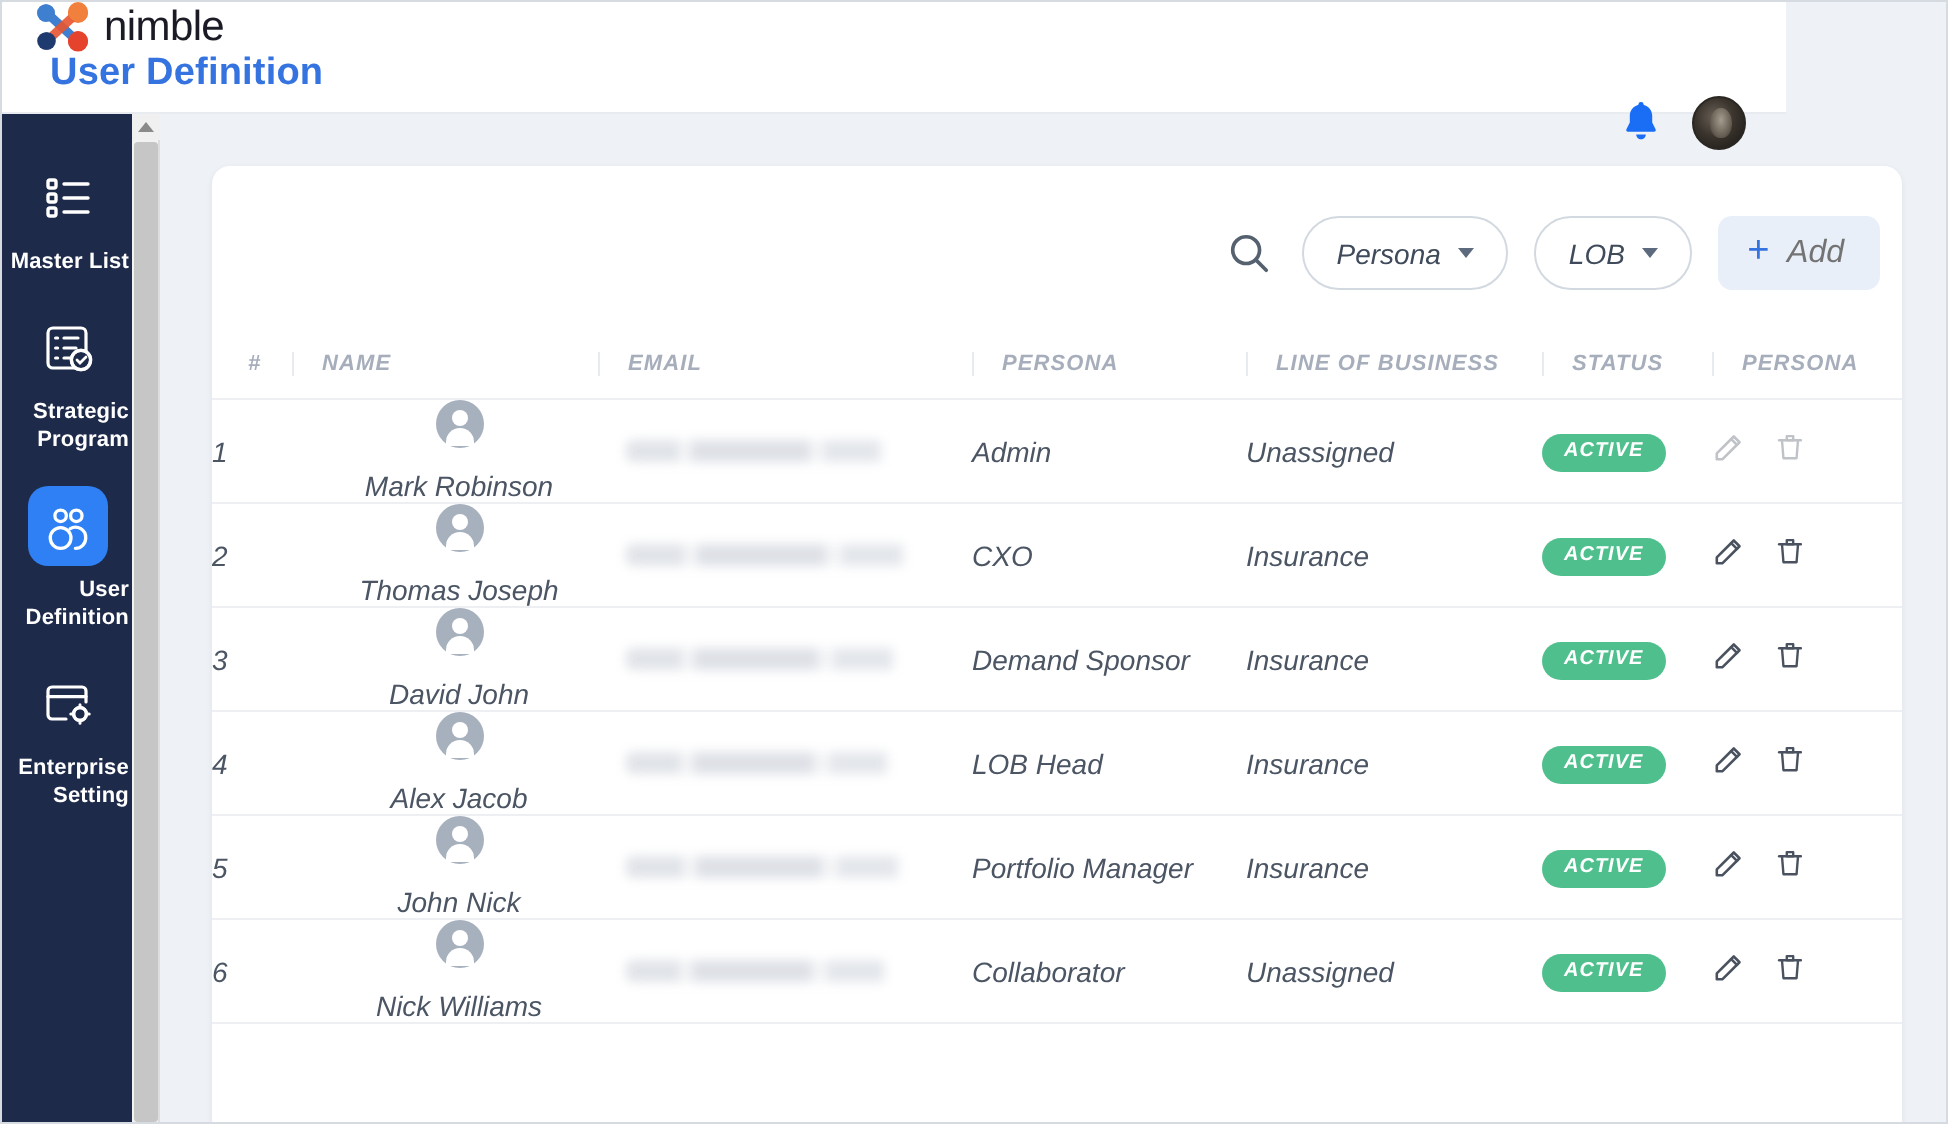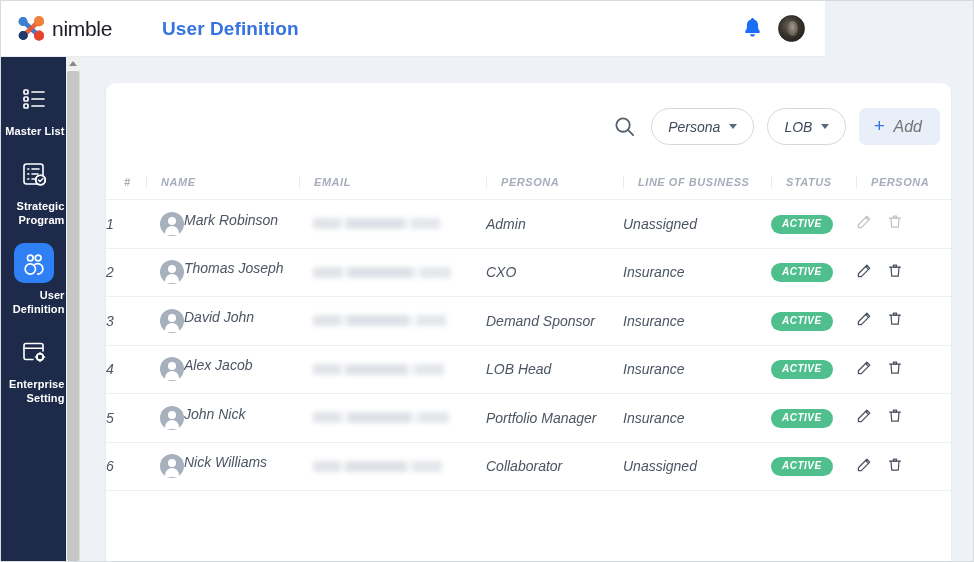--- a/index.html
+++ b/index.html
@@ -13,25 +13,26 @@
     position: relative;
     width: 974px; height: 562px;
     background: #eef1f5;
     border: 1px solid #d6dbe1;
     overflow: hidden;
   }
 
   
   .topbar {
     position: absolute; top: 0; left: 0;
-    width: 824px; height: 56px;
+    width: 892px; height: 56px;
     background: #ffffff;
-    display: flex; align-items: center;
+    display: flex; align-items: flex-start;
     border-bottom: 1px solid #e8ebef;
     z-index: 5;
+    flex-direction: column;
   }
   .brand { display: flex; align-items: center; gap: 7px; margin-left: 17px; width: 120px; }
   .brand-mark { position: relative; width: 27px; height: 25px; flex: none; }
   .brand-word {
     font-size: 21px; color: #1b1b26; letter-spacing: -0.3px;
     font-weight: 400; line-height: 1;
   }
   .page-title {
     margin-left: 24px;
     font-size: 19px; font-weight: bold; color: #3574e0;
@@ -150,21 +151,21 @@
     vertical-align: middle;
   }
   table.grid th .thinner { display: block; padding-left: 14px; border-left: 1px solid #e7eaee; }
   table.grid th.first .thinner { border-left: none; padding-left: 18px; }
   table.grid td {
     font-size: 14px; color: #4b5563; padding: 0; height: 48.5px;
     border-bottom: 1px solid #edeff2; vertical-align: middle;
   }
   td.c-num { padding-left: 18px; color: #5c6676; }
   td.c-name { }
-  .name-cell { display: flex; align-items: flex-start; padding-left: 14px; }
+  .name-cell { display: flex; align-items: center; gap: 11px; padding-left: 14px; flex-direction: column; }
   .u-avatar {
     width: 24px; height: 24px; border-radius: 50%; background: #a7b0bd;
     position: relative; flex: none;
   }
   .u-avatar:before {
     content: ""; position: absolute; left: 50%; top: 5px; transform: translateX(-50%);
     width: 8px; height: 8px; border-radius: 50%; background: #ffffff;
   }
   .u-avatar:after {
     content: ""; position: absolute; left: 50%; top: 14px; transform: translateX(-50%);

